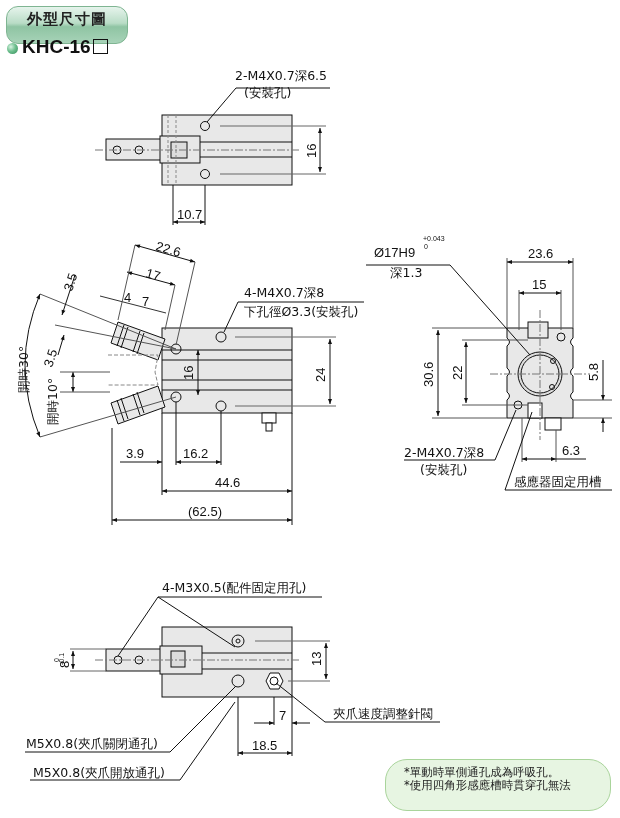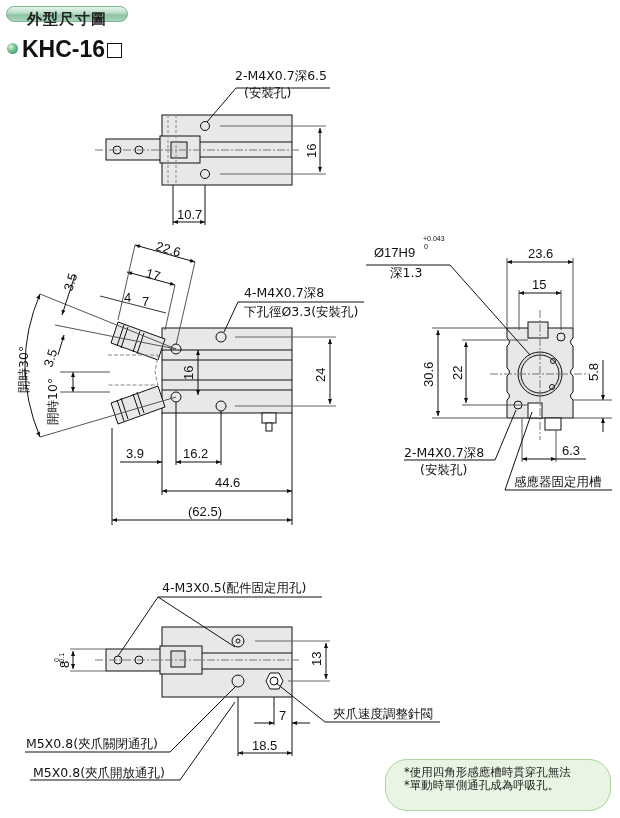--- a/index.html
+++ b/index.html
@@ -1,23 +1,23 @@
 <!DOCTYPE html>
 <html><head>
 <meta charset="utf-8">
 <style>
   html,body{margin:0;padding:0;background:#fff;}
   body{width:620px;height:818px;position:relative;overflow:hidden;font-family:"Liberation Sans","DejaVu Sans",sans-serif;color:#111;}
-  .pill{position:absolute;left:6px;top:6px;width:122px;height:16px;border-radius:12px;
+  .pill{position:absolute;left:6px;top:6px;width:122px;height:38px;border-radius:12px;
     background:linear-gradient(#e6f4ec 0%,#b9dcc6 45%,#8fc4a3 55%,#a7d3b8 100%);
     border:1px solid #7fb592;box-sizing:border-box;}
   .pill span{position:absolute;left:20px;top:3px;font-size:15px;font-weight:bold;color:#222;letter-spacing:1px;font-family:"DejaVu Sans",sans-serif;}
   .bullet{position:absolute;left:7px;top:43px;width:11px;height:11px;border-radius:50%;
     background:radial-gradient(circle at 35% 35%,#d8f3e2 0%,#6fc08f 45%,#2f8a55 100%);}
-  .model{position:absolute;left:22px;top:36px;font-size:23px;font-weight:bold;color:#111;}
+  .model{position:absolute;left:22px;top:36px;font-size:19px;font-weight:bold;color:#111;}
   .model .box{display:inline-block;width:13px;height:13px;border:1.5px solid #111;margin-left:2px;vertical-align:-1px;}
   svg{position:absolute;left:0;top:0;}
   .note{position:absolute;left:385px;top:759px;width:226px;height:52px;border-radius:22px;
     background:#e7f5e2;border:1px solid #a9d49b;box-sizing:border-box;padding:6px 0 0 18px;font-size:11.5px;line-height:13px;color:#222;font-family:"DejaVu Sans",sans-serif;}
   .note div{white-space:nowrap;}
   .t{font-family:"Liberation Sans","DejaVu Sans",sans-serif;font-size:13px;fill:#111;}
   .tc{font-family:"DejaVu Sans",sans-serif;font-size:12.5px;fill:#111;}
 </style>
 </head>
 <body>
@@ -243,15 +243,15 @@
     <text class="t" transform="translate(321,666) rotate(-90)">13</text>
     <text class="t" x="279" y="720">7</text>
     <text class="t" x="252" y="750">18.5</text>
     <text class="tc" x="333" y="718">夾爪速度調整針閥</text>
     <text class="tc" x="26" y="748">M5X0.8(夾爪關閉通孔)</text>
     <text class="tc" x="33" y="777">M5X0.8(夾爪開放通孔)</text>
   </g>
 </svg>
 
 <div class="note">
+  <div>*單動時單側通孔成為呼吸孔。</div>
   <div>*使用四角形感應槽時貫穿孔無法</div>
-  <div>*單動時單側通孔成為呼吸孔。</div>
 </div>
 
 </body></html>

